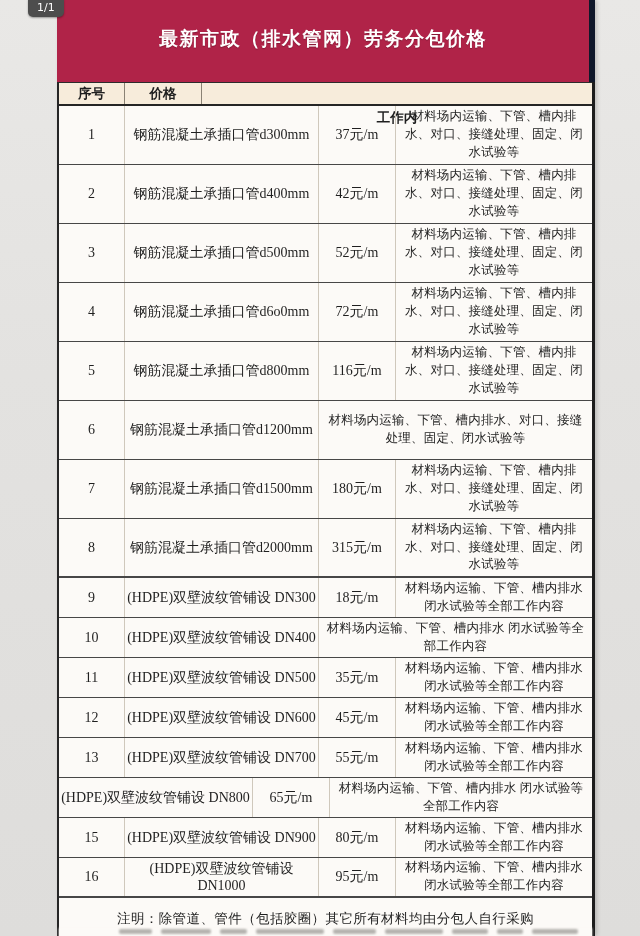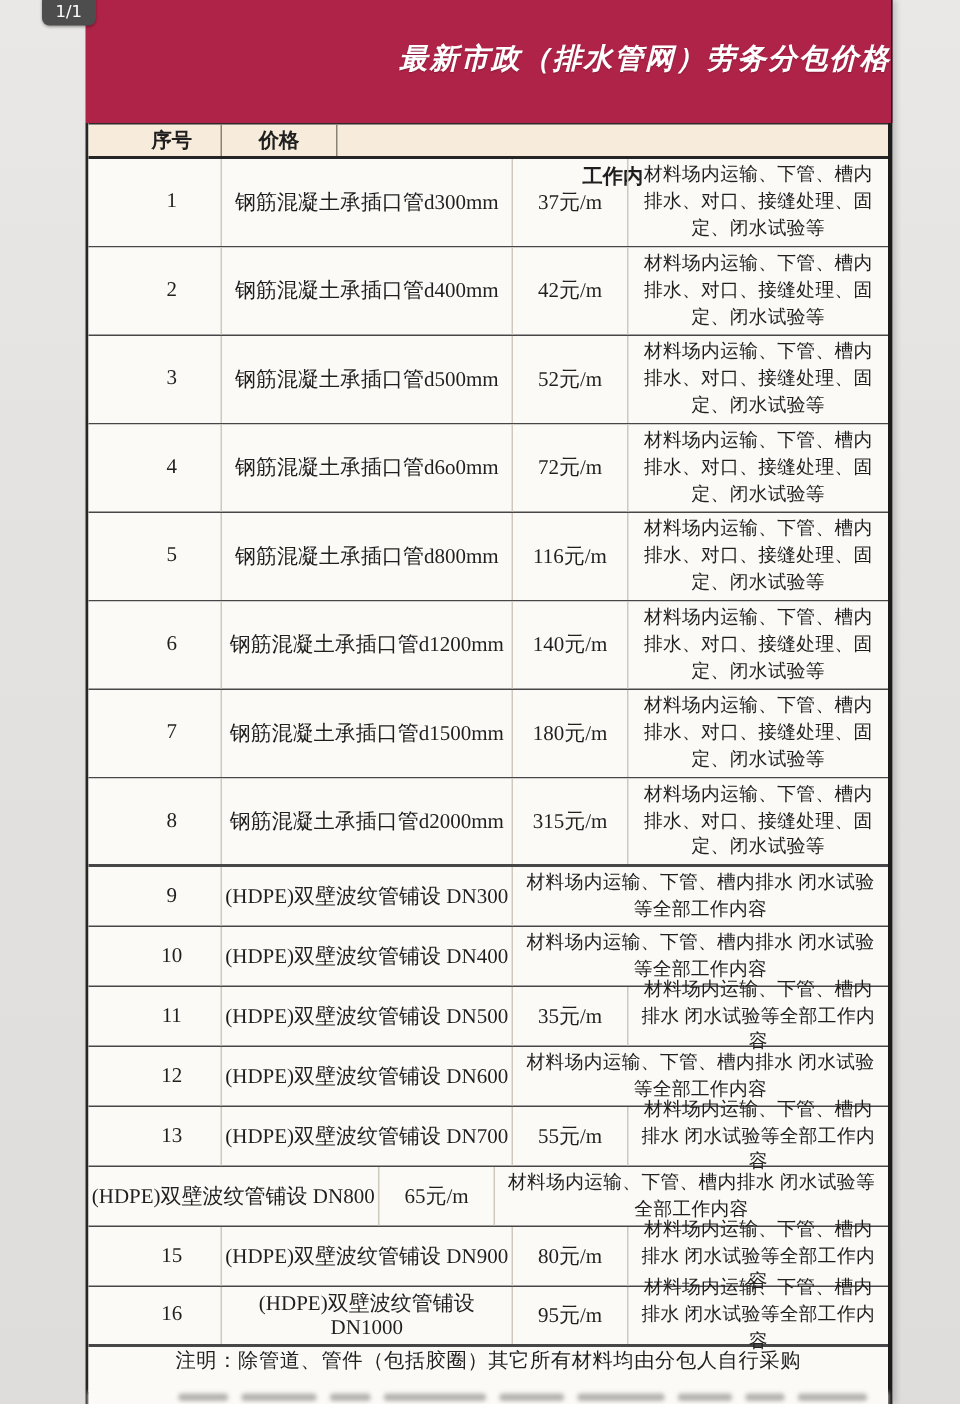--- a/index.html
+++ b/index.html
@@ -34,25 +34,24 @@
     left: 57px;
     top: 0;
     width: 538px;
     height: 936px;
     box-shadow: 2px 0 4px rgba(0,0,0,.18);
   }
 
   .title-bar {
     height: 82px;
     background: var(--title-bg, #b02348);
-    border-right: 1px solid #0f172a;
+    border-right: 6px solid #0f172a;
     display: flex;
     align-items: center;
-    justify-content: flex-end;
-    font-style: italic;
+    justify-content: center;
   }
   .title-bar .title {
     color: var(--title-text, #ffffff);
     font-size: 19px;
     font-weight: bold;
     letter-spacing: 1.5px;
     text-shadow: 0 1px 1px rgba(0,0,0,.25);
     padding-bottom: 4px;
   }
 
@@ -73,21 +72,21 @@
   }
   .hcell {
     display: flex;
     align-items: center;
     justify-content: center;
     height: 100%;
     border-right: 1px solid #8a8274;
   }
   .hrow .hcell:last-child { border-right: none; margin-top: 24px; }
 
-  .c-no    { width: 66px;  flex: none; margin-left: 23px; }
+  .c-no    { width: 66px;  flex: none; }
   .c-name  { width: 194px; flex: none; }
   .c-price { width: 77px;  flex: none; }
   .c-work  { flex: 1; }
 
   .trow {
     display: flex;
     background: var(--row-bg, #fcfaf7);
     border-bottom: 1px solid #474747;
   }
   .trow.tall  { height: 59px; }
@@ -108,21 +107,21 @@
   .cell.work {
     font-size: 12.5px;
     line-height: 1.42;
     padding: 2px 7px;
     letter-spacing: .2px;
   }
 
   .note-row {
     height: 30px;
     display: flex;
-    align-items: flex-start;
+    align-items: flex-end;
     justify-content: center;
     background: var(--row-bg, #fcfaf7);
     font-size: 13.5px;
     letter-spacing: .4px;
   }
 
   
   .blur-strip {
     height: 10px;
     background: var(--row-bg, #fcfaf7);
@@ -185,54 +184,55 @@
         </div>
         <div class="trow tall">
           <div class="cell c-no">5</div>
           <div class="cell c-name">钢筋混凝土承插口管d800mm</div>
           <div class="cell c-price">116元/m</div>
           <div class="cell c-work work">材料场内运输、下管、槽内排水、对口、接缝处理、固定、闭水试验等</div>
         </div>
         <div class="trow tall">
           <div class="cell c-no">6</div>
           <div class="cell c-name">钢筋混凝土承插口管d1200mm</div>
-          <div class="cell c-price">140元/m</div>
           <div class="cell c-work work">材料场内运输、下管、槽内排水、对口、接缝处理、固定、闭水试验等</div>
         </div>
         <div class="trow tall">
           <div class="cell c-no">7</div>
           <div class="cell c-name">钢筋混凝土承插口管d1500mm</div>
           <div class="cell c-price">180元/m</div>
           <div class="cell c-work work">材料场内运输、下管、槽内排水、对口、接缝处理、固定、闭水试验等</div>
         </div>
         <div class="trow tall">
           <div class="cell c-no">8</div>
           <div class="cell c-name">钢筋混凝土承插口管d2000mm</div>
           <div class="cell c-price">315元/m</div>
           <div class="cell c-work work">材料场内运输、下管、槽内排水、对口、接缝处理、固定、闭水试验等</div>
         </div>
         <div class="trow short">
           <div class="cell c-no">9</div>
           <div class="cell c-name">(HDPE)双壁波纹管铺设 DN300</div>
+          <div class="cell c-price">18元/m</div>
           <div class="cell c-work work">材料场内运输、下管、槽内排水 闭水试验等全部工作内容</div>
         </div>
         <div class="trow short">
           <div class="cell c-no">10</div>
           <div class="cell c-name">(HDPE)双壁波纹管铺设 DN400</div>
           <div class="cell c-work work">材料场内运输、下管、槽内排水 闭水试验等全部工作内容</div>
         </div>
         <div class="trow short">
           <div class="cell c-no">11</div>
           <div class="cell c-name">(HDPE)双壁波纹管铺设 DN500</div>
           <div class="cell c-price">35元/m</div>
           <div class="cell c-work work">材料场内运输、下管、槽内排水 闭水试验等全部工作内容</div>
         </div>
         <div class="trow short">
           <div class="cell c-no">12</div>
           <div class="cell c-name">(HDPE)双壁波纹管铺设 DN600</div>
+          <div class="cell c-price">45元/m</div>
           <div class="cell c-work work">材料场内运输、下管、槽内排水 闭水试验等全部工作内容</div>
         </div>
         <div class="trow short">
           <div class="cell c-no">13</div>
           <div class="cell c-name">(HDPE)双壁波纹管铺设 DN700</div>
           <div class="cell c-price">55元/m</div>
           <div class="cell c-work work">材料场内运输、下管、槽内排水 闭水试验等全部工作内容</div>
         </div>
         <div class="trow short">
           <div class="cell c-name">(HDPE)双壁波纹管铺设 DN800</div>

